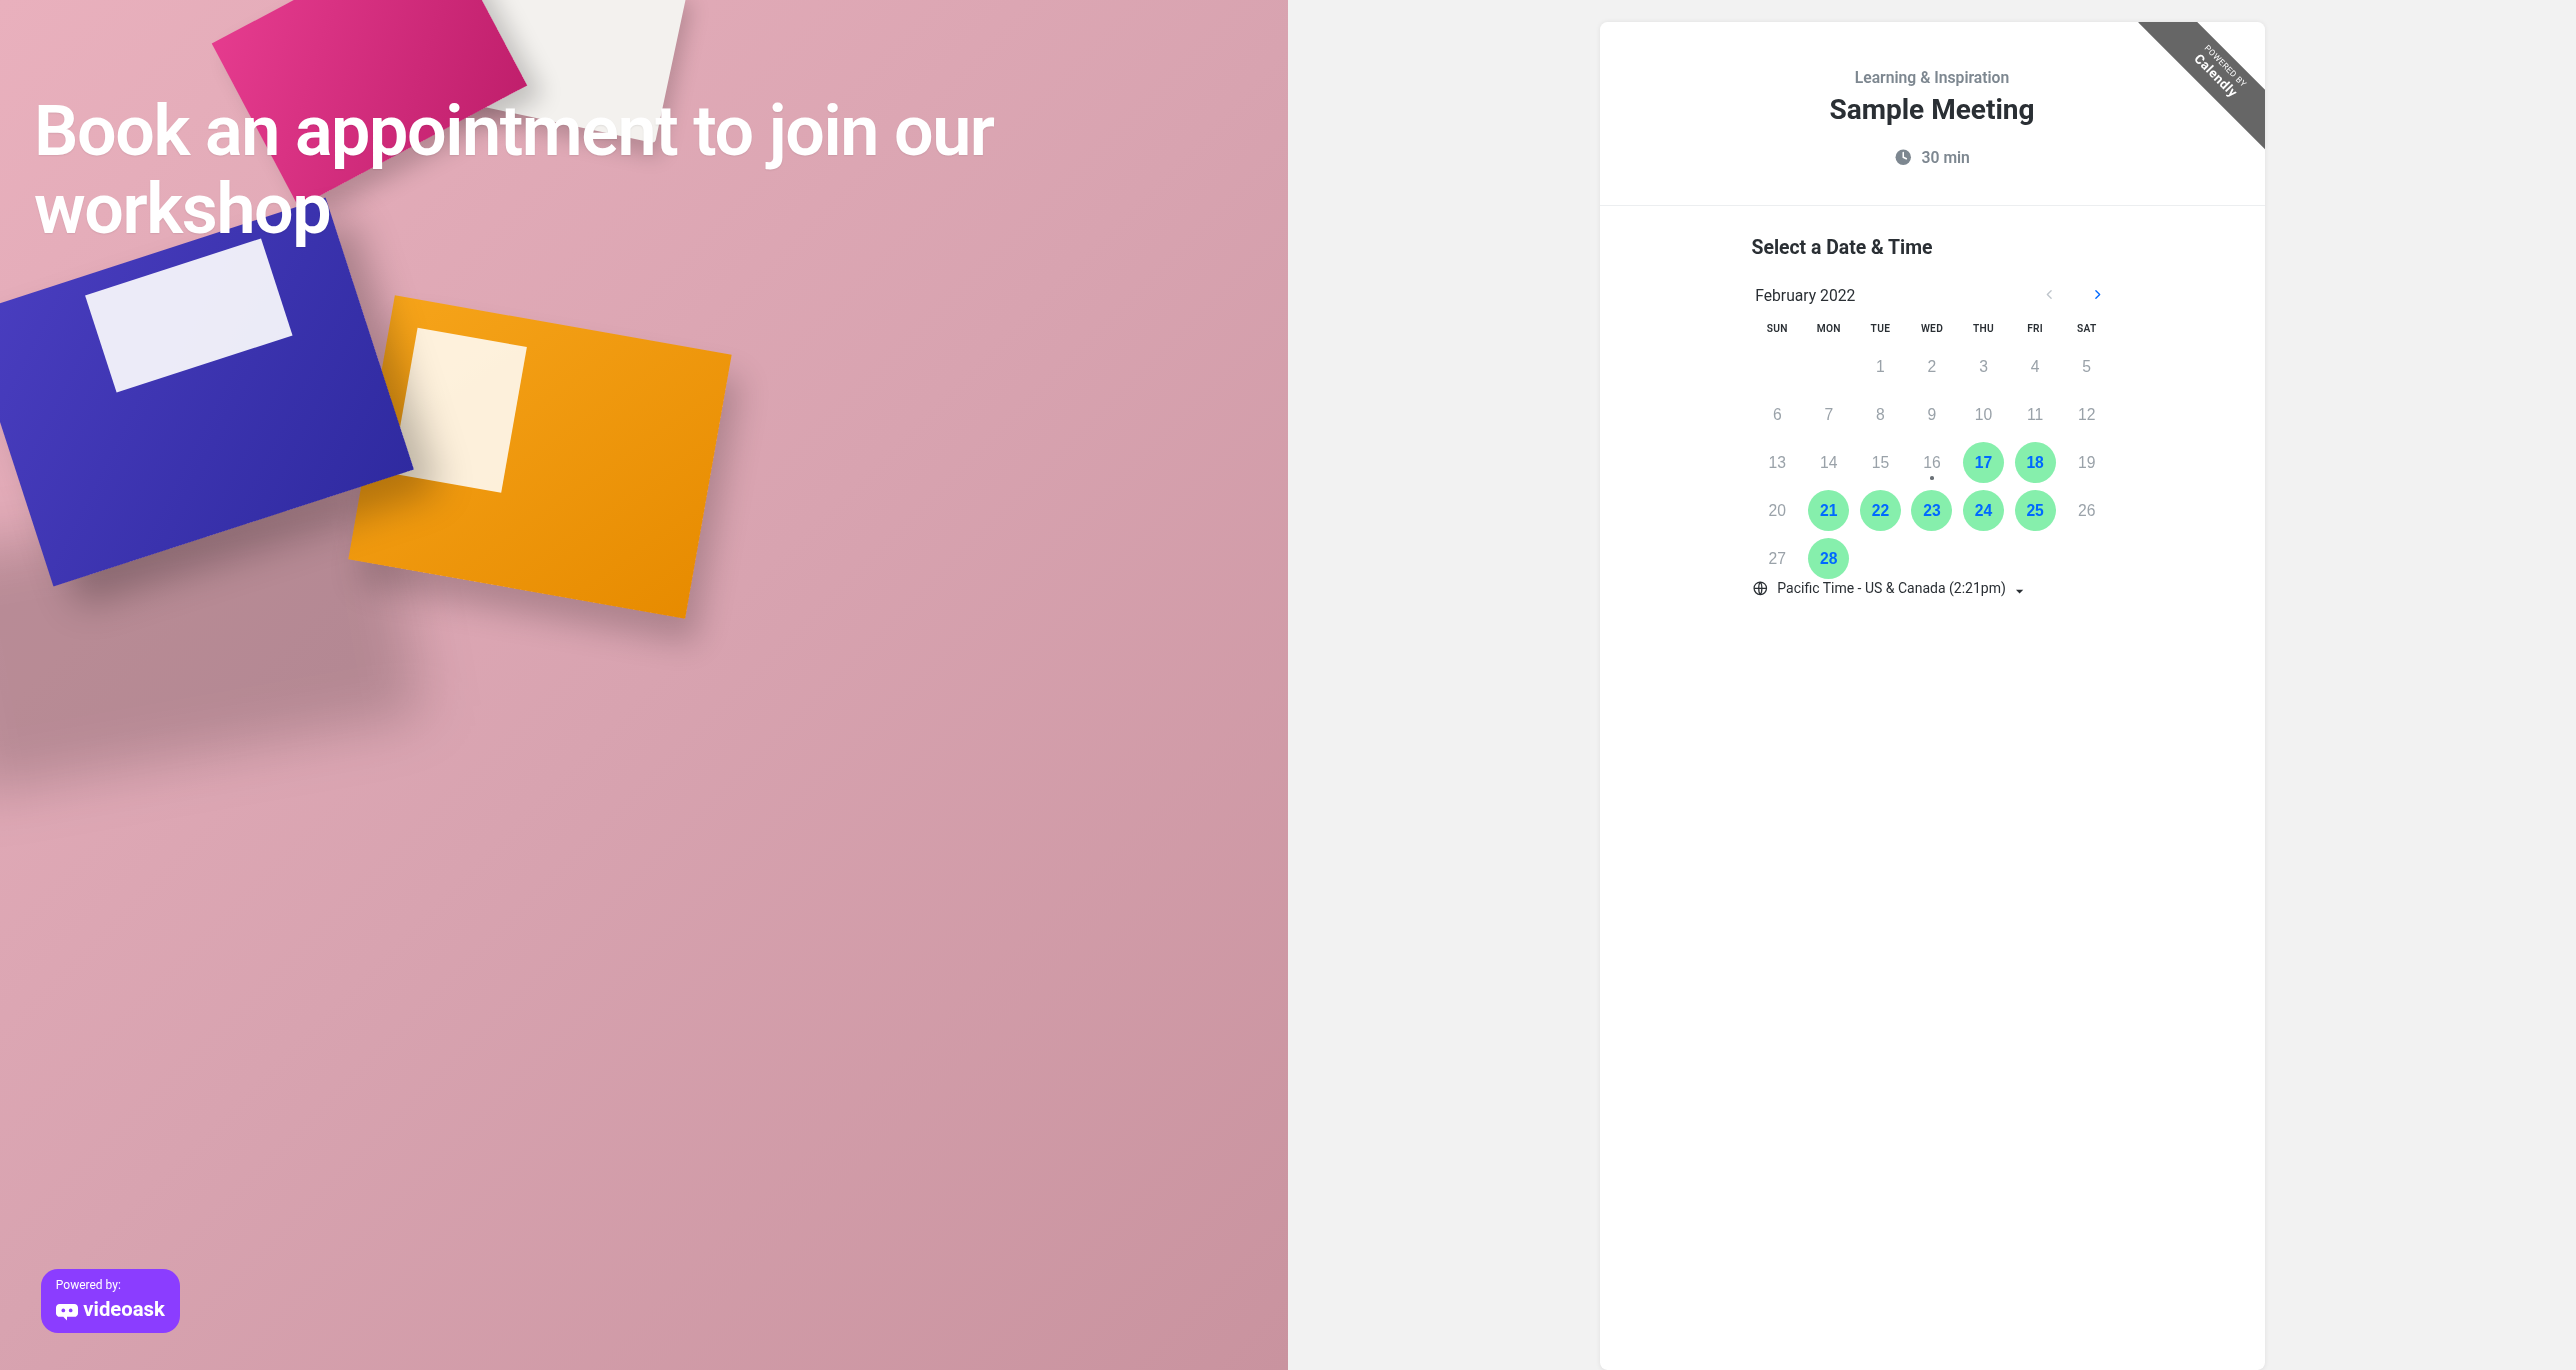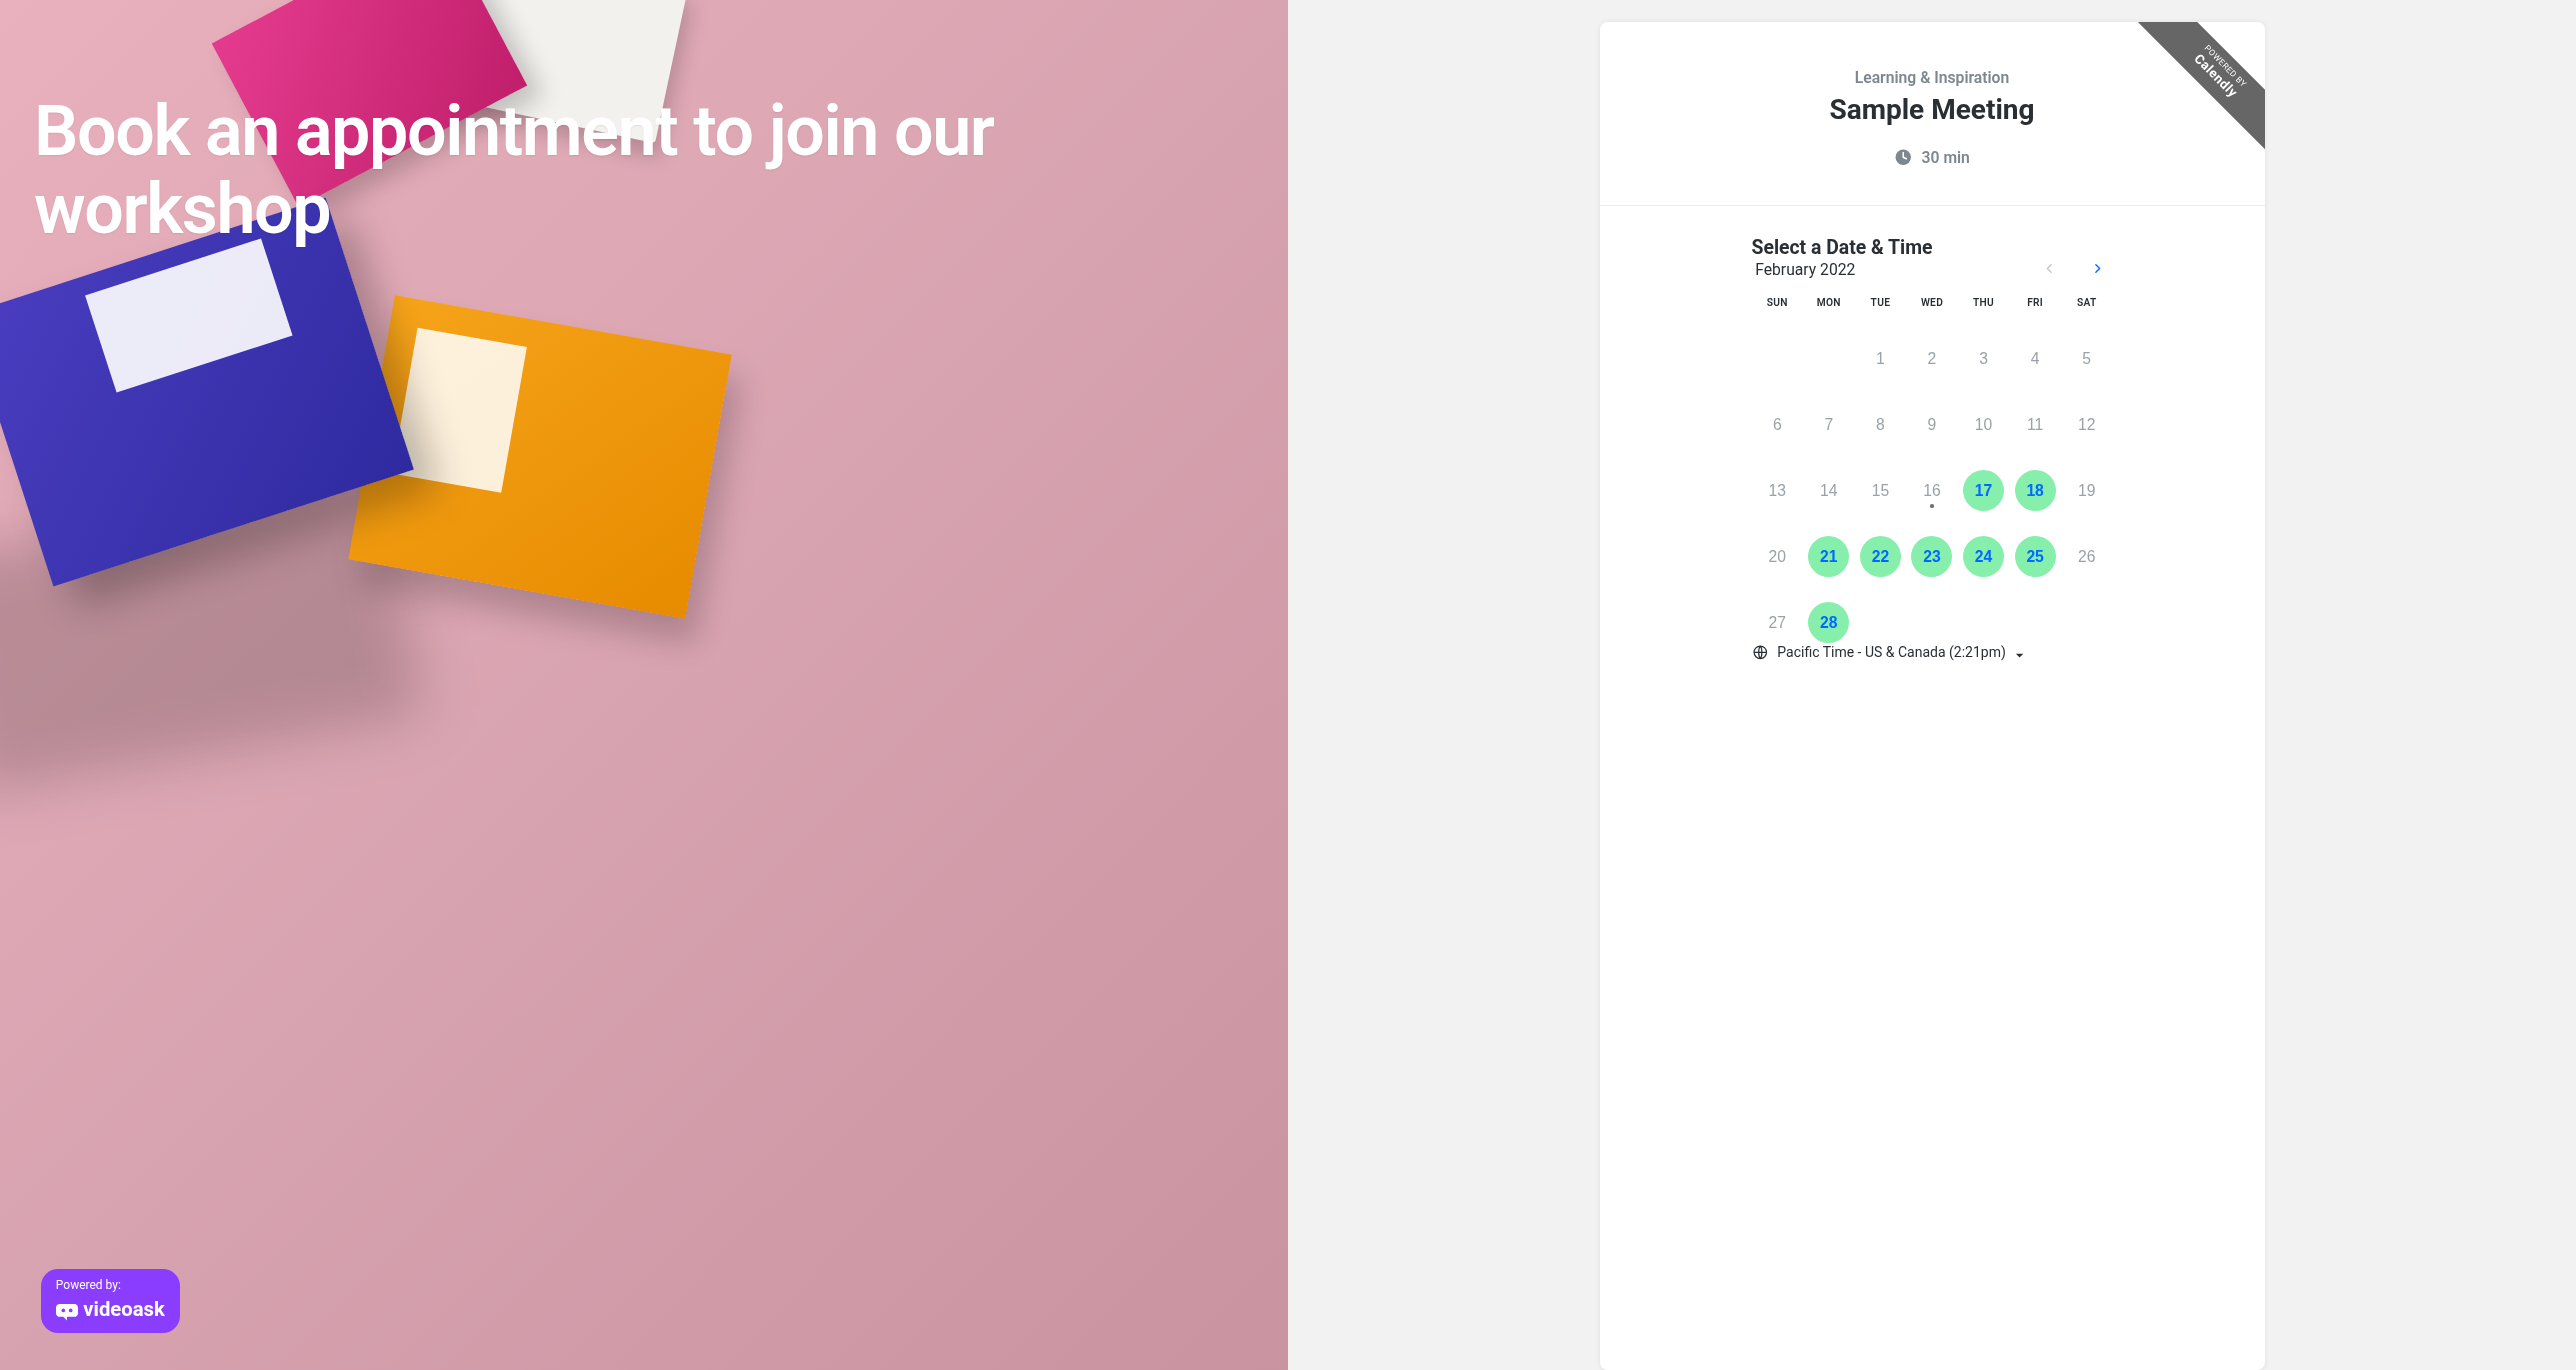--- a/index.html
+++ b/index.html
@@ -132,29 +132,29 @@
     text-align: center;
     padding: 46px 22px 35px 22px;
     border-bottom: 0.9px solid #eceef0;
   }
   .card-header .org { color: #7d8790; font-size: 15.7px; font-weight: 600; margin-bottom: 5.5px;}
   .card-header .title { color: #2a2f34; font-size: 28px; font-weight: 700; margin-bottom: 22px;}
   .card-header .duration { color: #7d8790; font-size: 15.7px; font-weight: 600; display:inline-flex; align-items:center; gap:9px;}
   .clock-icon { width:18.5px; height:18.5px; }
 
   .card-body { padding: 29.5px 152px 28px 152px; }
-  .select-title { font-size: 19.4px; font-weight: 700; color: #2a2f34; }
+  .select-title { font-size: 19.4px; font-weight: 700; color: #2a2f34; margin-bottom: 26px;}
   .cal-nav { display:flex; align-items:center; justify-content:space-between; margin-bottom:16.6px; padding: 0 3.7px;}
   .cal-month { font-size: 15.7px; color: #2a2f34; }
   .cal-arrows { display:flex; gap:26px; }
   .cal-arrow { width:22px; height:22px; display:flex; align-items:center; justify-content:center; cursor:pointer; background:none; border:none;}
   .cal-arrow.prev svg path{ stroke:#bfc5cb; }
   .cal-arrow.next svg path{ stroke:#0069ff; }
 
-  .cal-grid { display:grid; grid-template-columns: repeat(7, 1fr); text-align:center; row-gap: 24px;}
+  .cal-grid { display:grid; grid-template-columns: repeat(7, 1fr); text-align:center; row-gap: 6px;}
   .dow { font-size: 10.2px; font-weight: 600; color:#2a2f34; letter-spacing:0.3px; padding-bottom: 5.5px;}
   .day-cell { height: 42px; display:flex; align-items:center; justify-content:center; position:relative;}
   .day-btn {
     width: 41px; height: 41px; border-radius: 50%;
     display:flex; align-items:center; justify-content:center;
     font-size: 15.7px; border:none; background:transparent;
   }
   .day-btn.unavail { color:#9aa2a9; cursor:default; }
   .day-btn.avail { background:#86efac; color:#0069ff; font-weight:700; cursor:pointer;}
   .today-dot { position:absolute; bottom:3.7px; width:3.7px; height:3.7px; border-radius:50%; background:#6b7177;}

